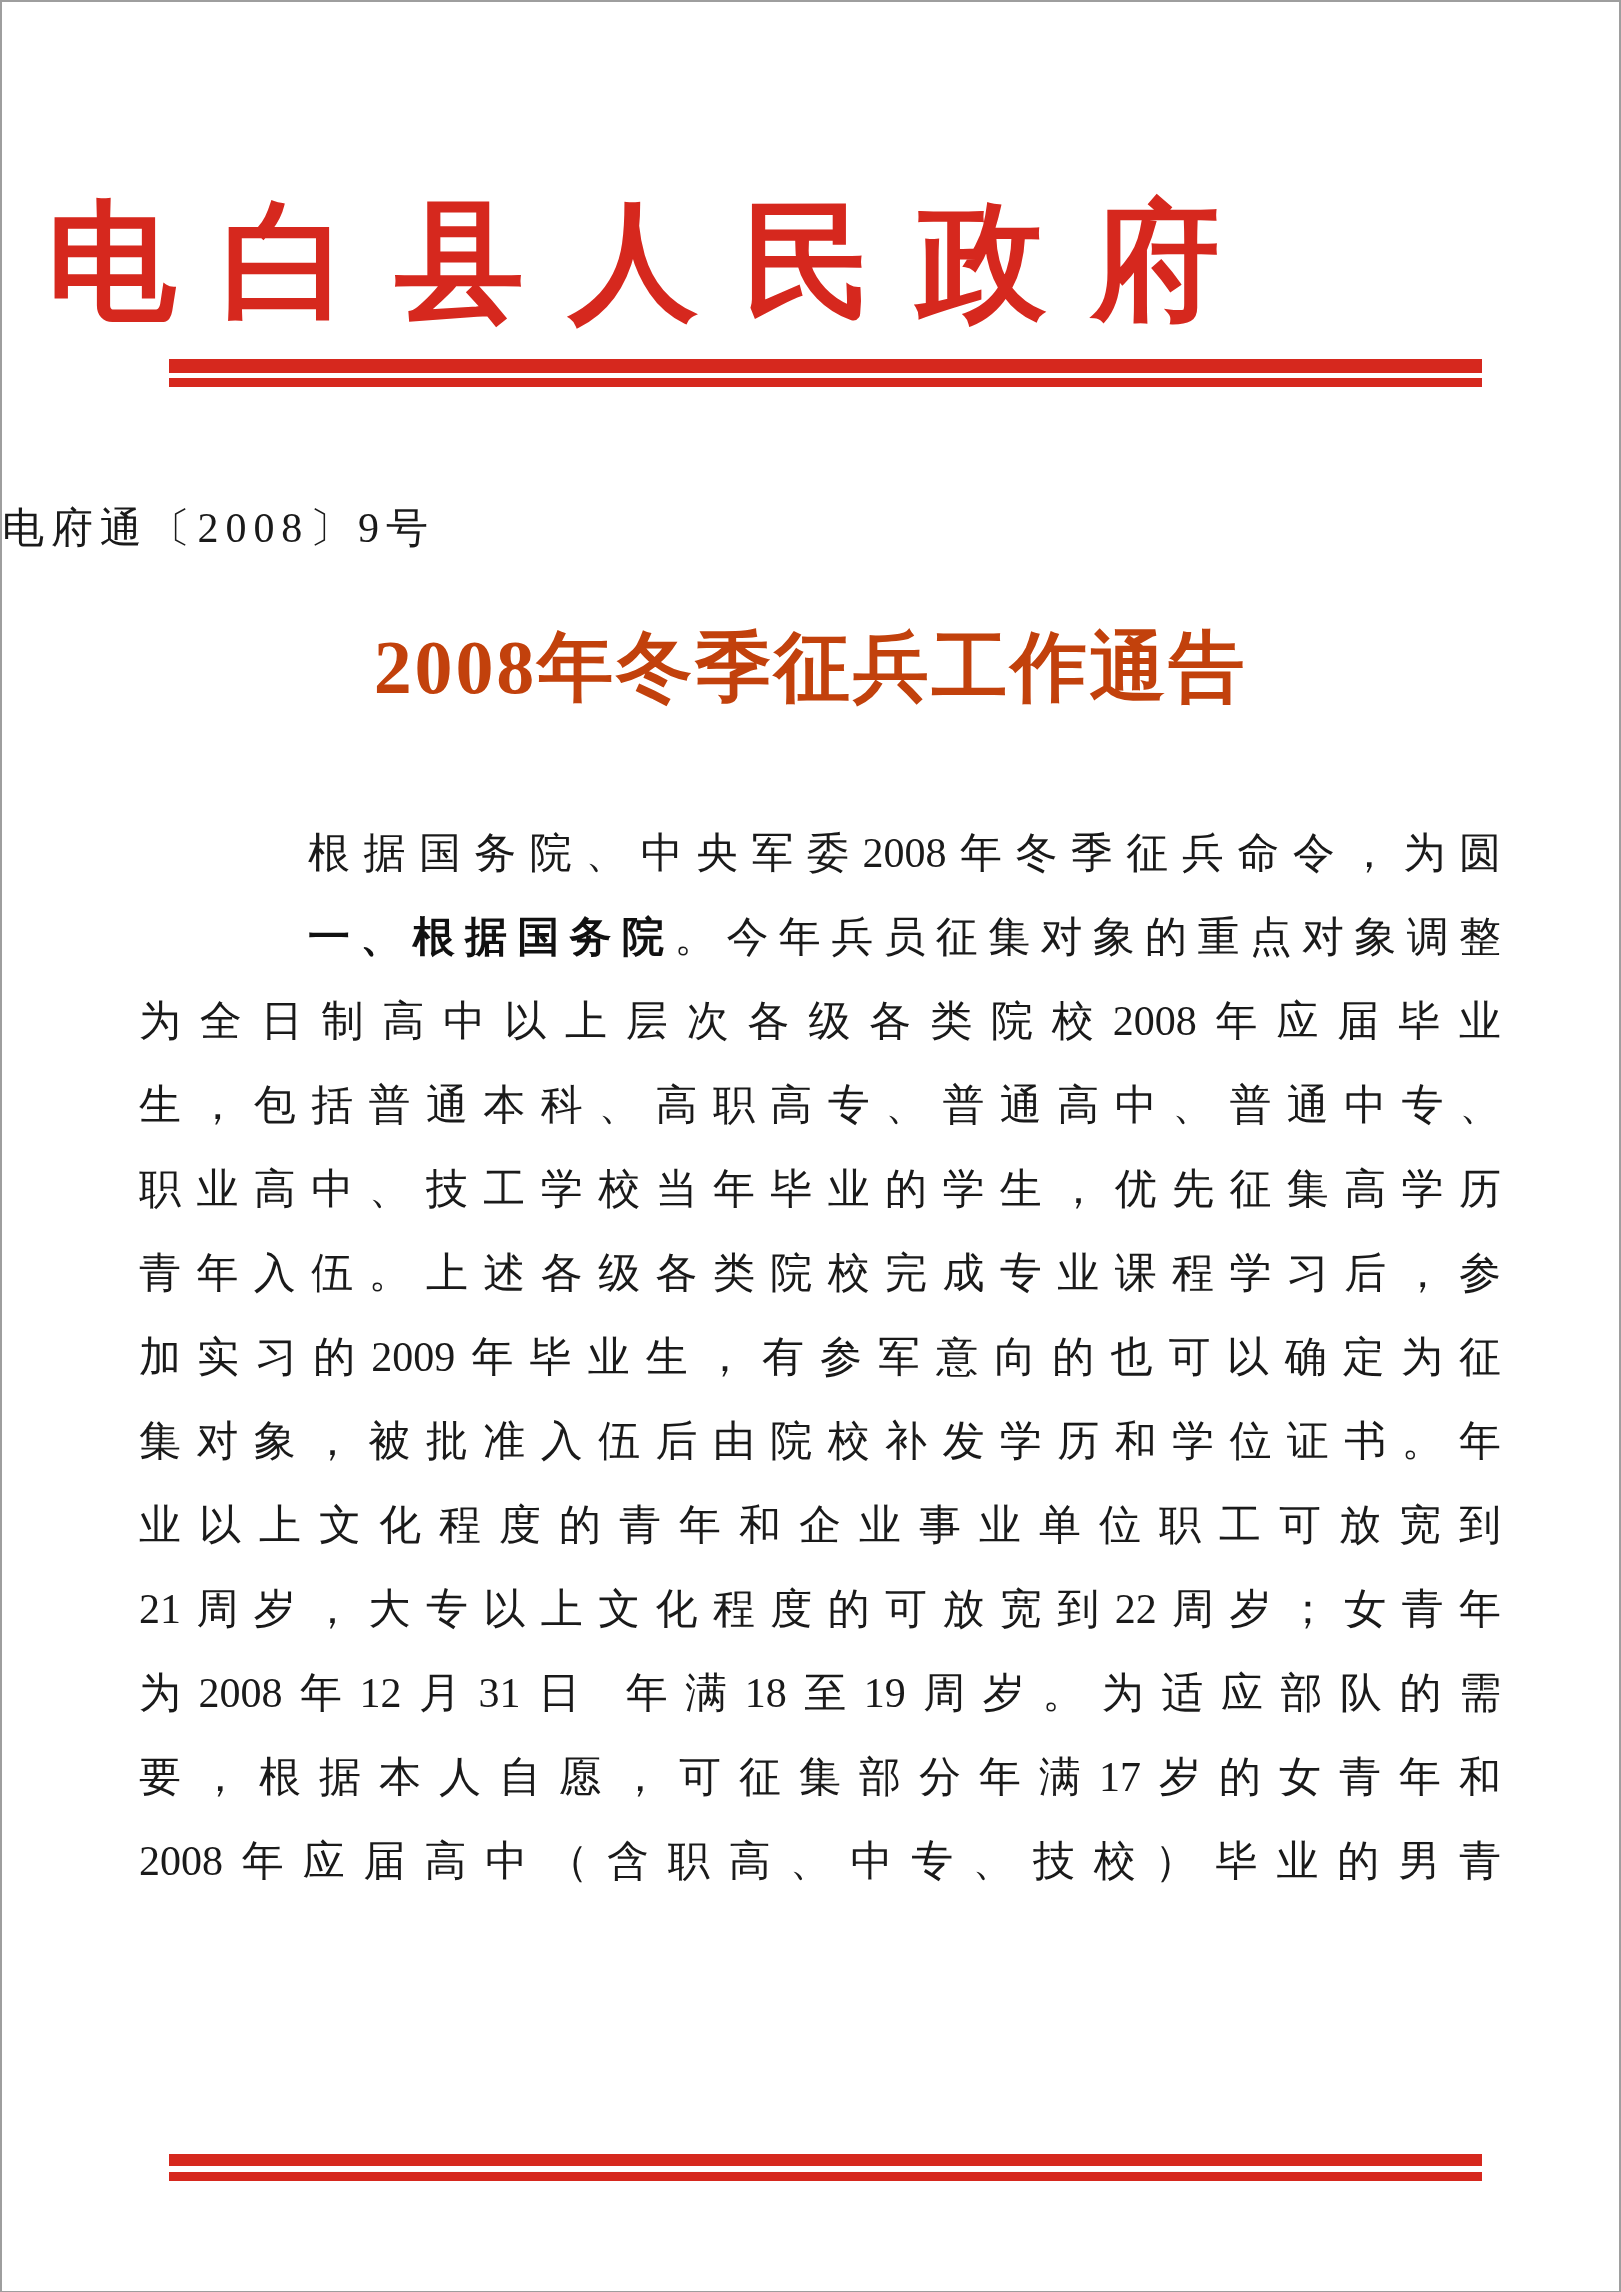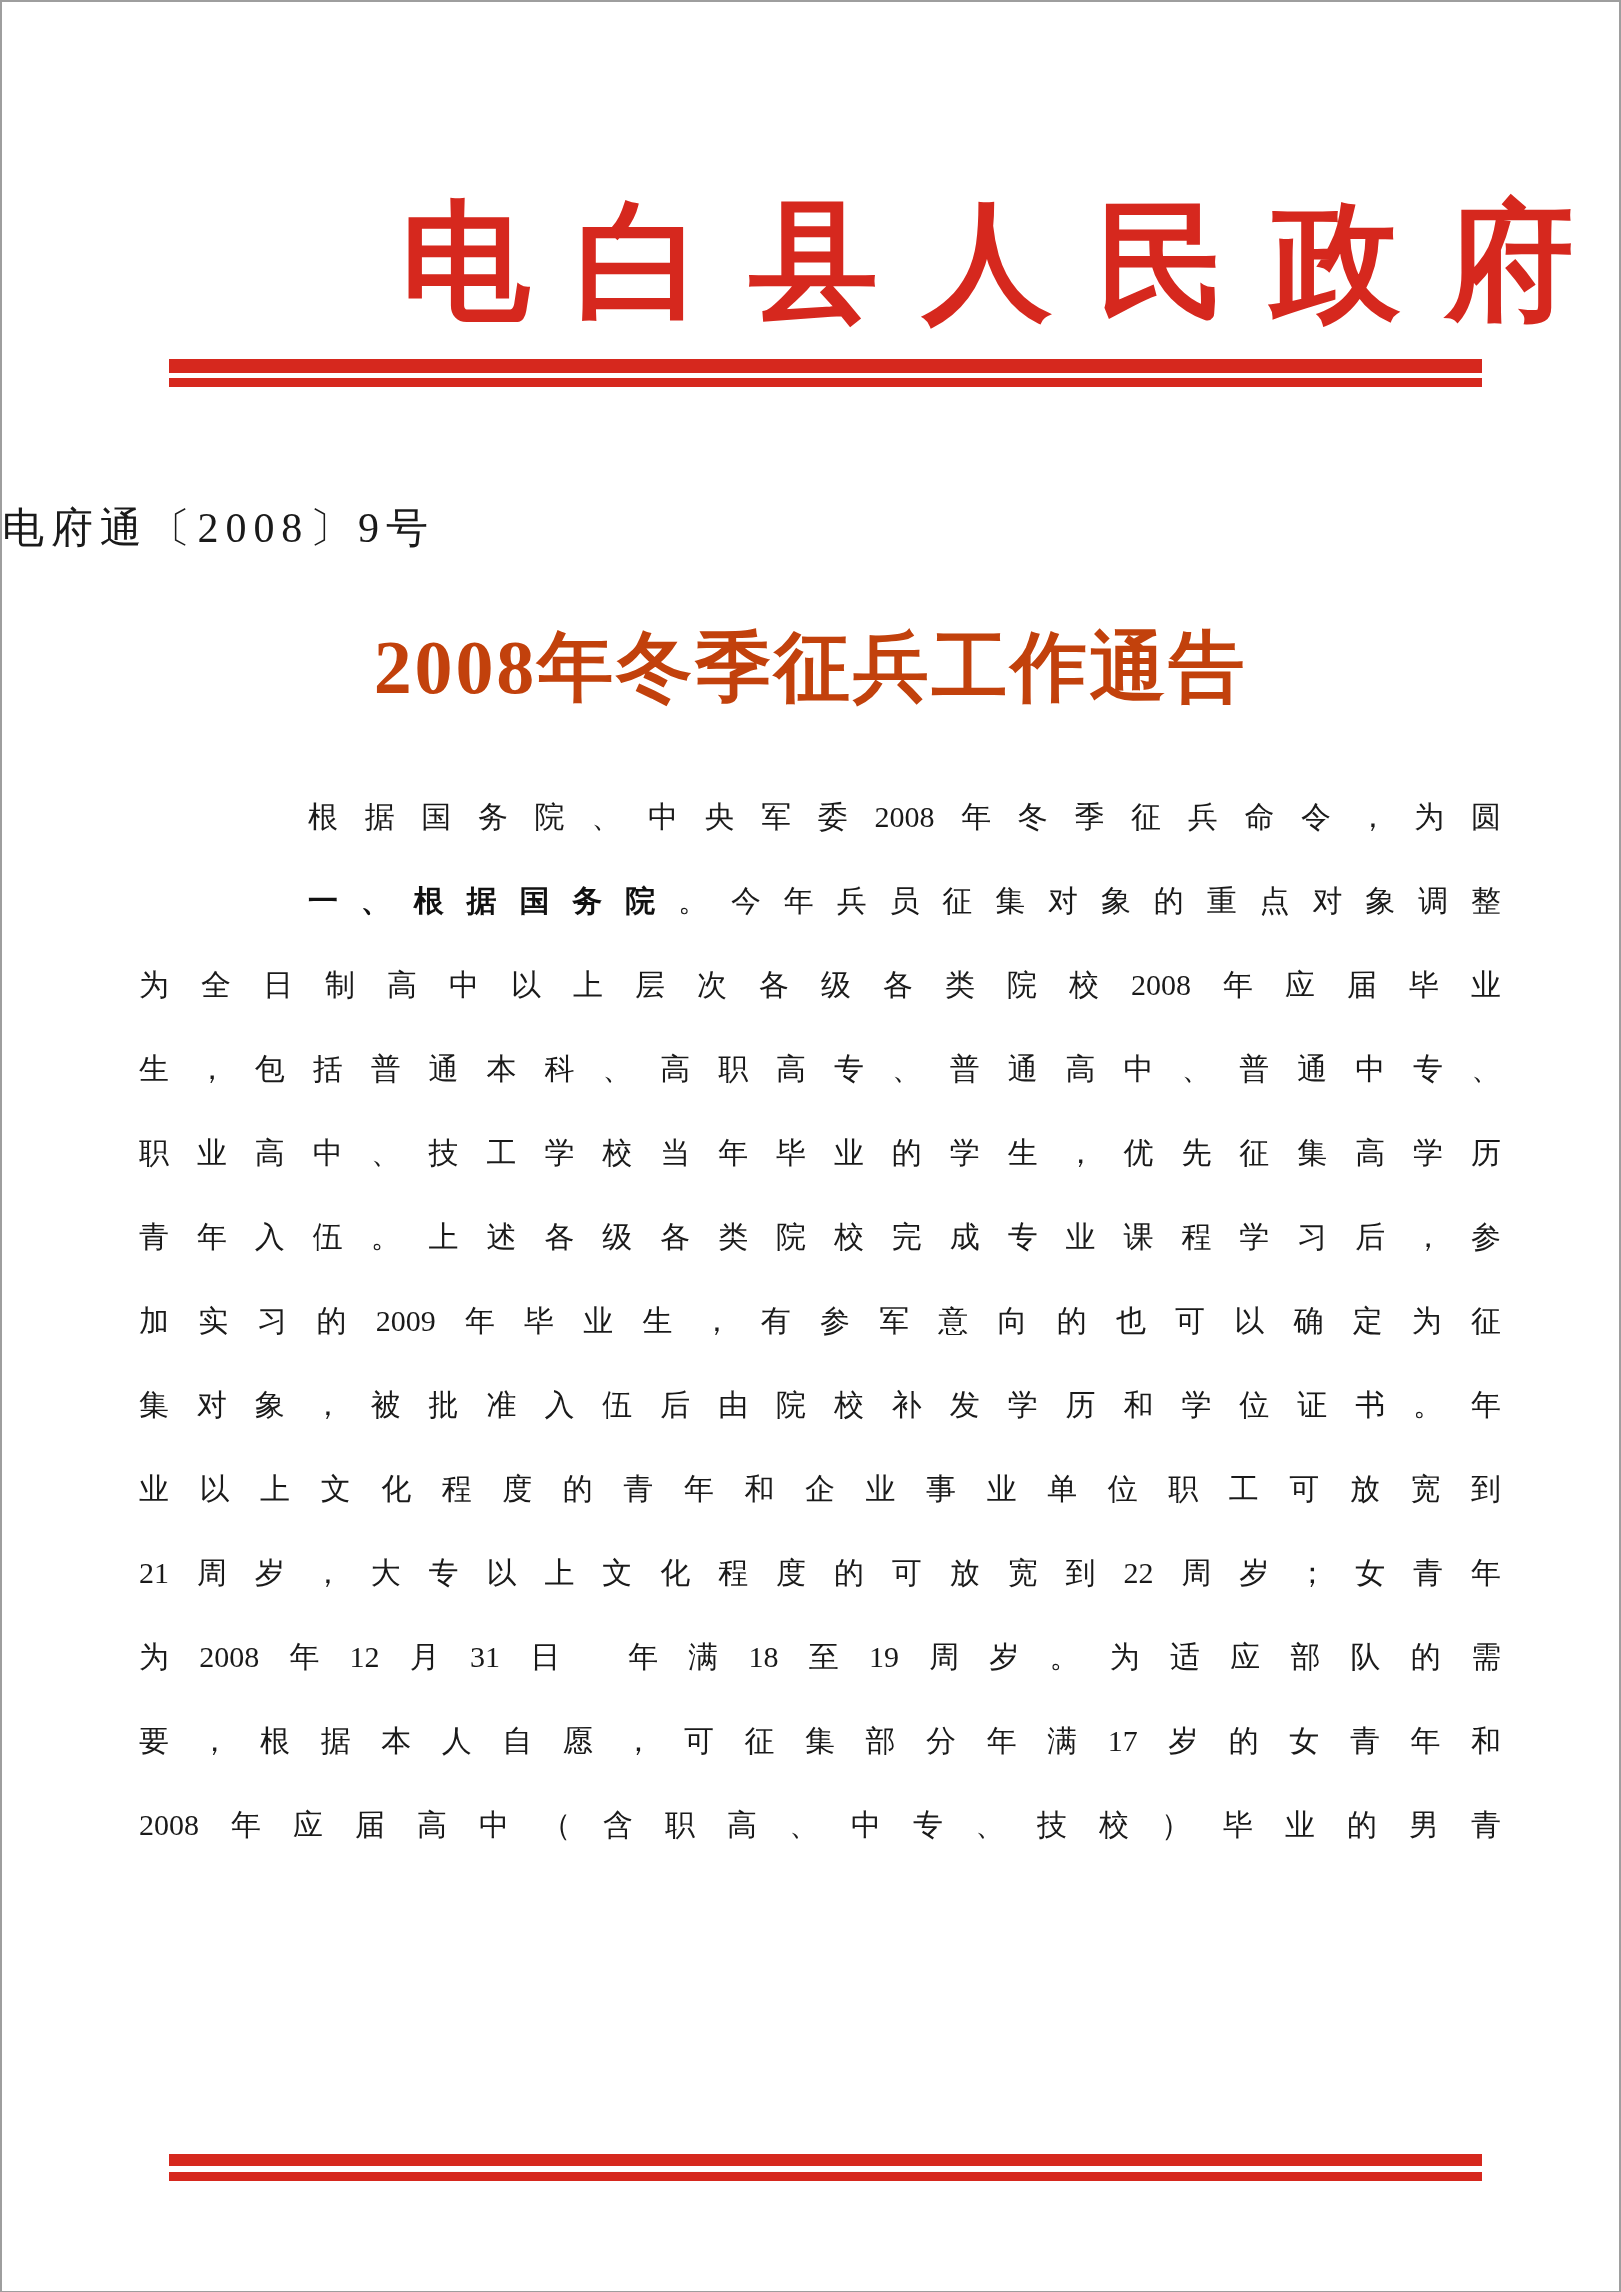--- a/index.html
+++ b/index.html
@@ -17,21 +17,21 @@
     font-family: "Liberation Serif", serif;
     overflow: hidden;
   }
   .gov-title {
     position: absolute;
     top: 178px;
     left: 0;
     width: 100%;
     box-sizing: border-box;
     padding-left: 45px;           
-    text-align: right;
+    text-align: left;
     font-size: 129px;
     line-height: 1.28;
     font-weight: bold;
     color: #d6281e;
     letter-spacing: 45px;
   }
   .rule {
     position: absolute;
     left: 167px;
     width: 1313px;
@@ -60,24 +60,24 @@
     margin: 0;
     text-align: center;
     font-size: 76px;
     line-height: 1.2;
     font-weight: bold;
     letter-spacing: 2.9px;
     color: #c2410c;
   }
   .body-text {
     position: absolute;
-    top: 773px;
+    top: 809px;
     left: 137px;
     width: 1362px;
-    font-size: 30px;
+    font-size: 42px;
     color: #1a1a1a;
   }
   .line {
     height: 84px;
     line-height: 84px;
     text-align: justify;
     text-align-last: justify;
     text-justify: inter-character;
   }
   .line.indent { padding-left: 169px; }

